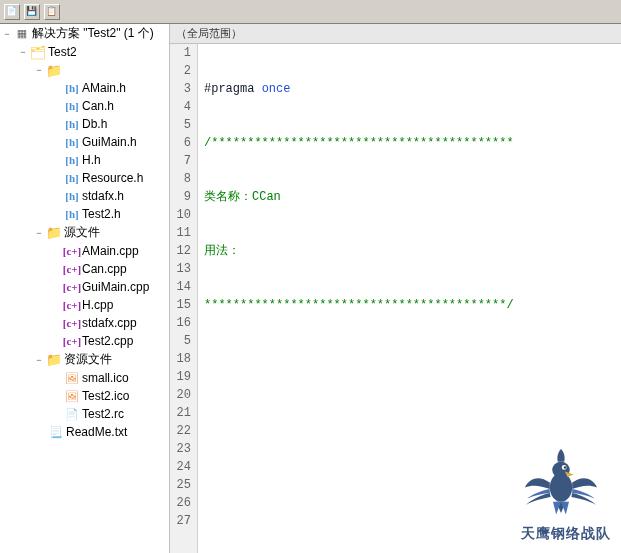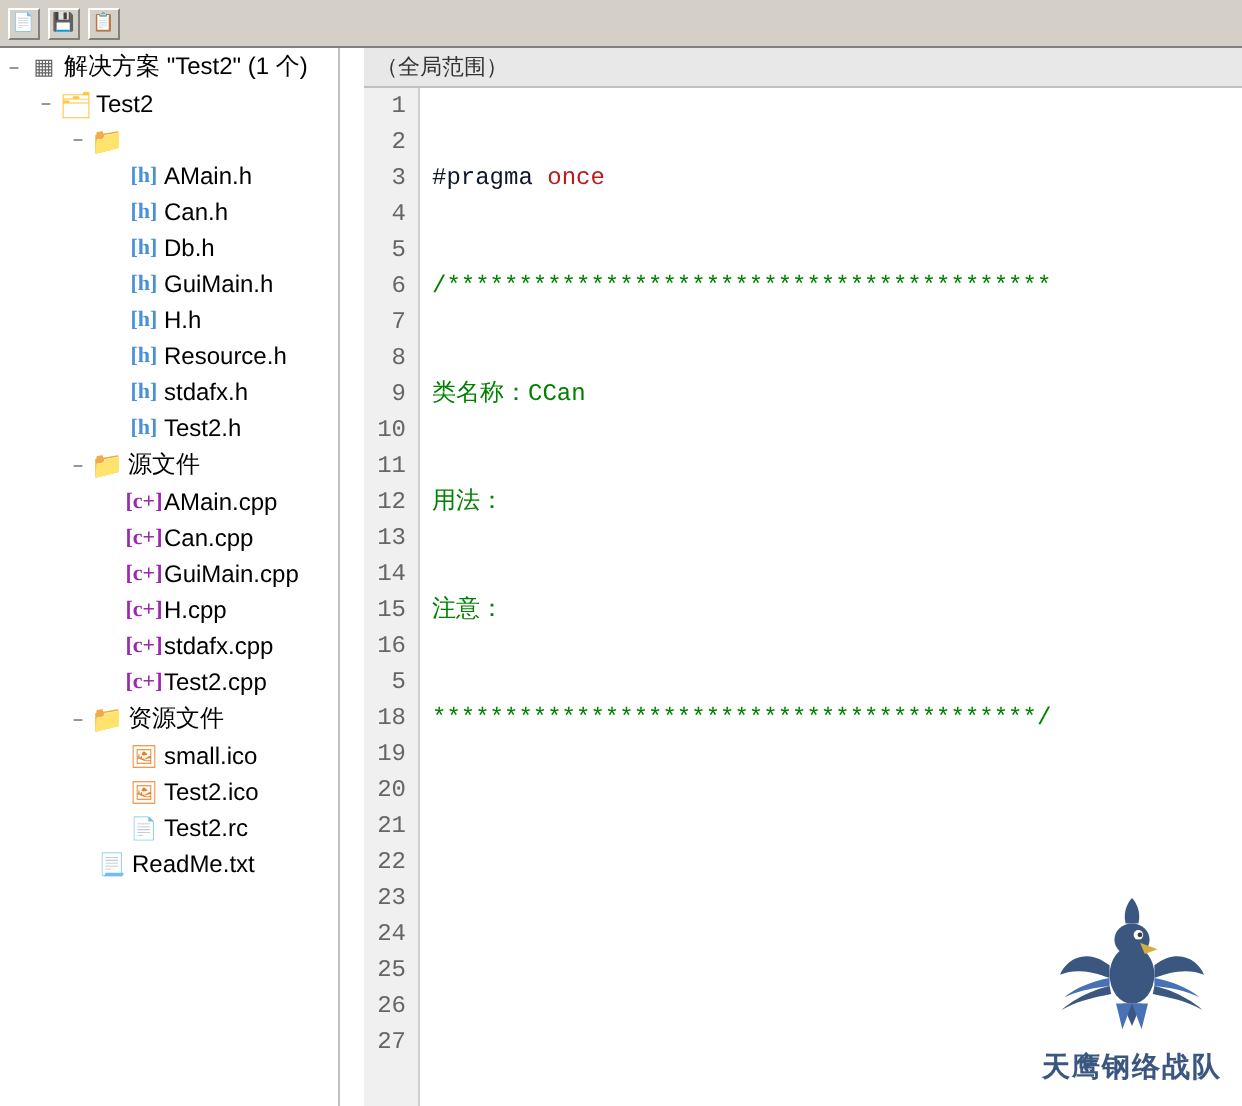--- a/index.html
+++ b/index.html
@@ -73,21 +73,20 @@
     .res-icon { color: #e67e22; font-size: 11px; }
     .txt-icon { color: #555; font-size: 11px; }
     .solution-icon { color: #666; font-size: 11px; }
 
     
     .code-area {
       flex: 1;
       background: #ffffff;
       overflow: auto;
       position: relative;
-      padding-left: 12px;
     }
     .code-header {
       background: #e8e8e8;
       border-bottom: 1px solid #c0c0c0;
       padding: 2px 6px;
       font-family: 'Segoe UI', Arial, sans-serif;
       font-size: 11px;
       color: #333;
     }
     .code-content {
@@ -112,30 +111,29 @@
     .code-lines {
       padding: 0 6px;
       font-size: 12px;
       line-height: 18px;
       white-space: pre;
       flex: 1;
     }
     .code-line { display: block; min-height: 18px; }       
     .pp { color: #0f172a; }
     .star-comment { color: #008000; }
-    .pragma-once { color: #b91c1c; }
+    .pragma-once { color: #1d4ed8; }
 
     
     .watermark {
       position: absolute;
       bottom: 10px;
       right: 10px;
       display: flex;
       flex-direction: column;
-      align-items: center;
       opacity: 0.85;
     }
     .eagle-svg { width: 80px; height: 80px; }
     .watermark-text {
       font-family: 'SimHei', 'STHeiti', Arial, sans-serif;
       font-size: 14px;
       color: #1a3a6b;
       font-weight: bold;
       margin-top: 4px;
       letter-spacing: 1px;
@@ -372,21 +370,20 @@
         <span class="line-num">24</span>
         <span class="line-num">25</span>
         <span class="line-num">26</span>
         <span class="line-num">27</span>
       </div>
       <div class="code-lines">
         <span class="code-line"><span class="pp">#pragma</span> <span class="pragma-once">once</span></span>
         <span class="code-line"><span class="star-comment">/******************************************</span></span>
         <span class="code-line"><span class="star-comment">类名称：CCan</span></span>
         <span class="code-line"><span class="star-comment">用法：</span></span>
-        <span class="code-line"><span class="star-comment">注意：</span></span>
         <span class="code-line"><span class="star-comment">******************************************/</span></span>
         <span class="code-line"> </span>
         
         
         
         
         
         
         
         

